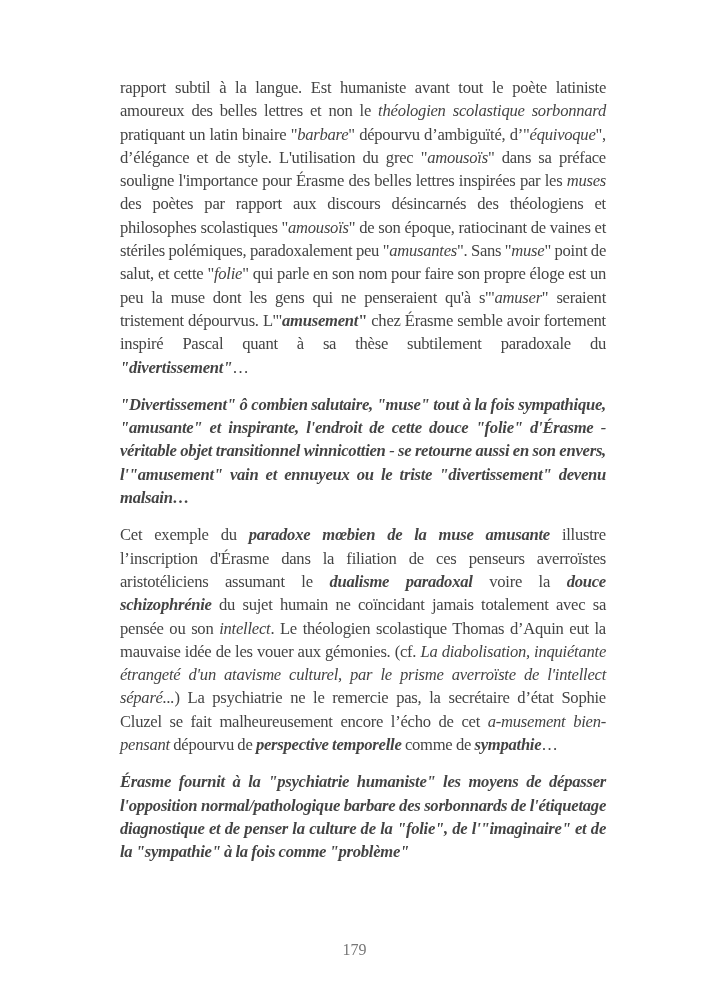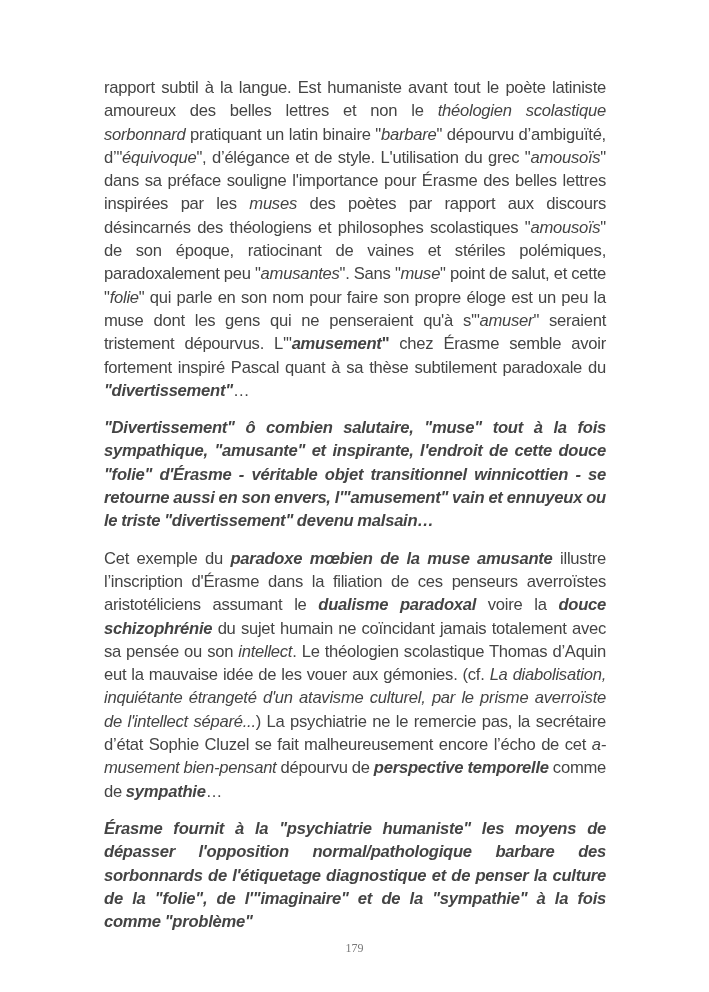--- a/index.html
+++ b/index.html
@@ -10,33 +10,33 @@
       top: 76px;
       width: 502px;
       font-family: "Liberation Sans", "DejaVu Sans", sans-serif;
       font-size: 16.6px;
       line-height: 23.3px;
       color: #444444;
       text-align: justify;
       letter-spacing: -0.25px;
       word-spacing: -0.5px;
     }
-    .page p { margin: 0 0 14px 0; }
+    .page p { margin: 0 0 14px 16px; font-family: Liberation Serif, serif; }
     .page p.quote { font-style: italic; font-weight: bold; }
     .page .i { font-style: italic; }
     .page .bi { font-style: italic; font-weight: bold; }
     .page .b { font-weight: bold; }
     .page-number {
       position: absolute;
       top: 941px;
       left: 0;
       width: 709px;
       text-align: center;
       font-family: "Liberation Serif", "DejaVu Serif", serif;
-      font-size: 12px;
+      font-size: 16px;
       color: #777777;
     }
   </style>
 </head>
 <body>
 
 <div class="page">
   <p>
     <span>rapport subtil à la langue. Est humaniste avant tout le poète latiniste amoureux des belles lettres et non le </span><span class="i">théologien scolastique sorbonnard</span><span> pratiquant un latin binaire "</span><span class="i">barbare</span><span>" dépourvu d’ambiguïté, d’"</span><span class="i">équivoque</span><span>", d’élégance et de style. L'utilisation du grec "</span><span class="i">amousoïs</span><span>" dans sa préface souligne l'importance pour Érasme des belles lettres inspirées par les </span><span class="i">muses</span><span> des poètes par rapport aux discours désincarnés des théologiens et philosophes scolastiques "</span><span class="i">amousoïs</span><span>" de son époque, ratiocinant de vaines et stériles polémiques, paradoxalement peu "</span><span class="i">amusantes</span><span>". Sans "</span><span class="i">muse</span><span>" point de salut, et cette "</span><span class="i">folie</span><span>" qui parle en son nom pour faire son propre éloge est un peu la muse dont les gens qui ne penseraient qu'à s'"</span><span class="i">amuser</span><span>" seraient tristement dépourvus. L'"</span><span class="bi">amusement</span><span class="b">"</span><span> chez Érasme semble avoir fortement inspiré Pascal quant à sa thèse subtilement paradoxale du </span><span class="bi">"divertissement"</span><span>…</span>
   </p>

